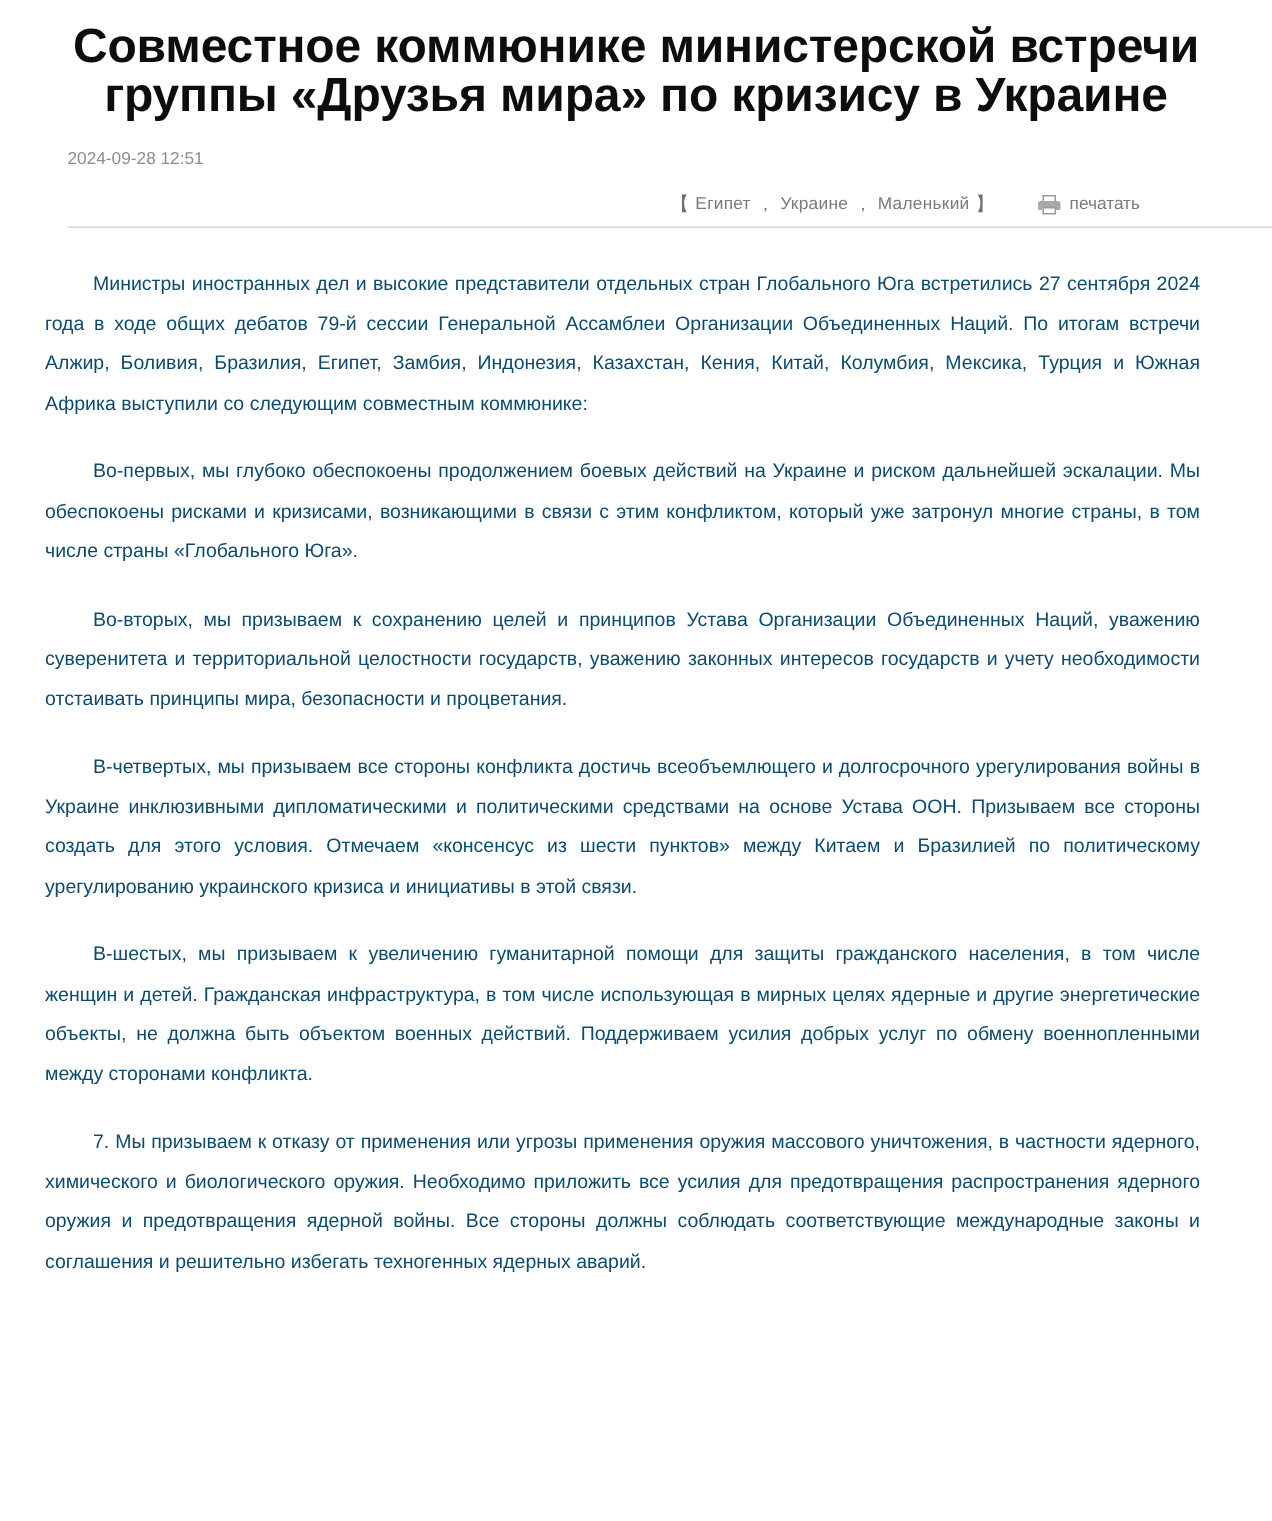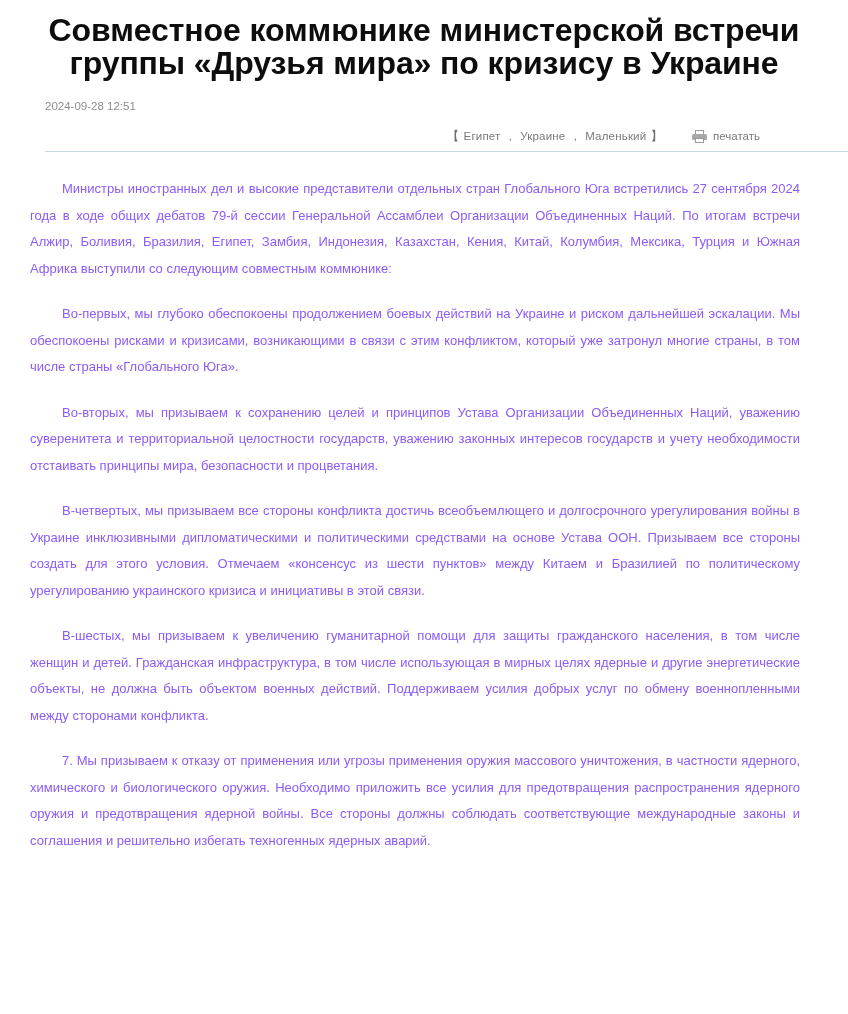--- a/index.html
+++ b/index.html
@@ -146,21 +146,21 @@
   }
 
   .doc-body p {
     margin: 0;
     padding-top: 19px;
     text-indent: 32px;
     font-size: 13px;
     line-height: 26.5px;
     text-align: justify;
     text-justify: inter-word;
-    color: #8b5cf6;
+    color: #0c4a6e;
     font-family: "Liberation Sans", sans-serif;
     -webkit-hyphens: none;
     hyphens: none;
   }
 
   .doc-body p:first-child {
     padding-top: 24px;
   }
 </style>
 </head>

